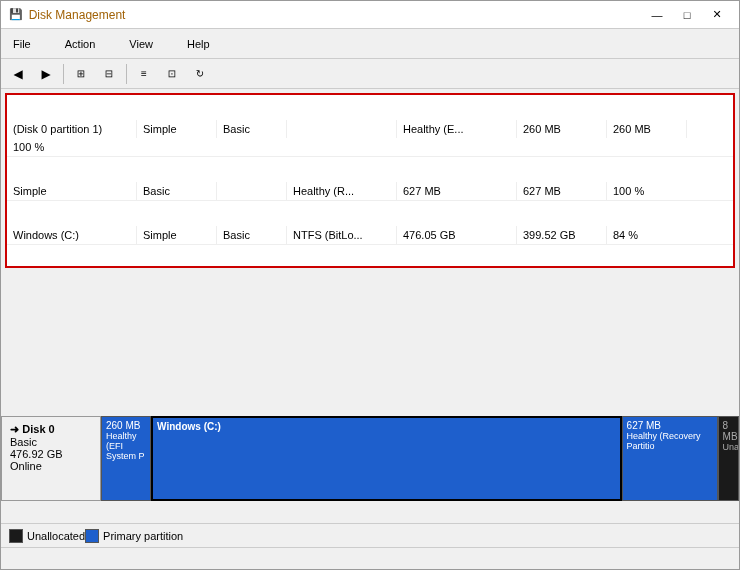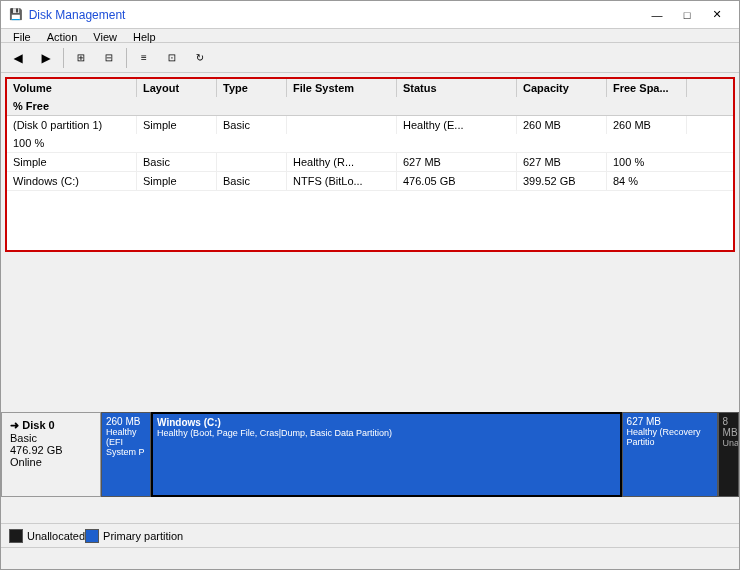--- a/index.html
+++ b/index.html
@@ -28,44 +28,45 @@
       border-bottom: 1px solid #ccc;
       justify-content: space-between;
     }
     .title-bar-left {
       display: flex;
       align-items: center;
       gap: 6px;
     }
     .title-text {
       font-size: 12px;
-      color: #1d4ed8;
+      color: #a16207;
     }
     .window-controls {
       display: flex;
       gap: 2px;
     }
     .win-btn {
       width: 28px;
       height: 22px;
       background: transparent;
       border: none;
       cursor: pointer;
       font-size: 11px;
       display: flex;
       align-items: center;
       justify-content: center;
     }
     .menu-bar {
       background: #f0f0f0;
-      height: 14px;
-      display: flex;
-      align-items: flex-start;
+      height: 30px;
+      display: flex;
+      align-items: center;
       padding: 0 4px;
       border-bottom: 1px solid #ccc;
+      gap: 18px;
     }
     .menu-item {
       padding: 2px 8px;
       cursor: pointer;
       font-size: 11px;
     }
     .toolbar {
       background: #f0f0f0;
       height: 30px;
       display: flex;
@@ -122,20 +123,21 @@
       white-space: nowrap;
       overflow: hidden;
       text-overflow: ellipsis;
       cursor: pointer;
       user-select: none;
     }
     .table-row {
       display: grid;
       grid-template-columns: 130px 80px 70px 110px 120px 90px 80px;
       border-bottom: 1px solid #eee;
+      margin-top: 25px;
     }
     .td-cell {
       padding: 3px 6px;
       border-right: 1px solid #eee;
       font-size: 11px;
       white-space: nowrap;
       overflow: hidden;
       text-overflow: ellipsis;
     }
     .disk-area {
@@ -246,30 +248,20 @@
     <button class="tb-btn" style="font-size:10px;">⊟</button>
     <div class="tb-separator"></div>
     <button class="tb-btn" style="font-size:10px;">≡</button>
     <button class="tb-btn" style="font-size:10px;">⊡</button>
     <button class="tb-btn" style="font-size:10px;">↻</button>
   </div>
 
   <div class="content-area">
 
     <div class="top-panel">
-      <div class="table-header">
-        <div class="th-cell">Volume</div>
-        <div class="th-cell">Layout</div>
-        <div class="th-cell">Type</div>
-        <div class="th-cell">File System</div>
-        <div class="th-cell">Status</div>
-        <div class="th-cell">Capacity</div>
-        <div class="th-cell">Free Spa...</div>
-        <div class="th-cell" style="border-right:none;">% Free</div>
-      </div>
 
       <div class="table-row">
         <div class="td-cell">(Disk 0 partition 1)</div>
         <div class="td-cell">Simple</div>
         <div class="td-cell">Basic</div>
         <div class="td-cell"></div>
         <div class="td-cell">Healthy (E...</div>
         <div class="td-cell">260 MB</div>
         <div class="td-cell">260 MB</div>
         <div class="td-cell" style="border-right:none;">100 %</div>
@@ -308,21 +300,20 @@
         </div>
         <div class="disk-partitions">
 
           <div class="partition efi" style="flex:0.7;">
             <div class="partition-size">260 MB</div>
             <div class="partition-status">Healthy (EFI System P</div>
           </div>
 
           <div class="partition windows" style="flex:8;">
             <div class="partition-name">Windows  (C:)</div>
-            <div class="partition-status">Healthy (Boot, Page File, Cras|­Dump, Basic Data Partition)</div>
           </div>
 
           <div class="partition recovery" style="flex:1.5;">
             <div class="partition-size">627 MB</div>
             <div class="partition-status">Healthy (Recovery Partitio</div>
           </div>
 
           <div class="partition unallocated" style="flex:0.2;">
             <div class="partition-size">8 MB</div>
             <div class="partition-status">Unalloc...</div>

